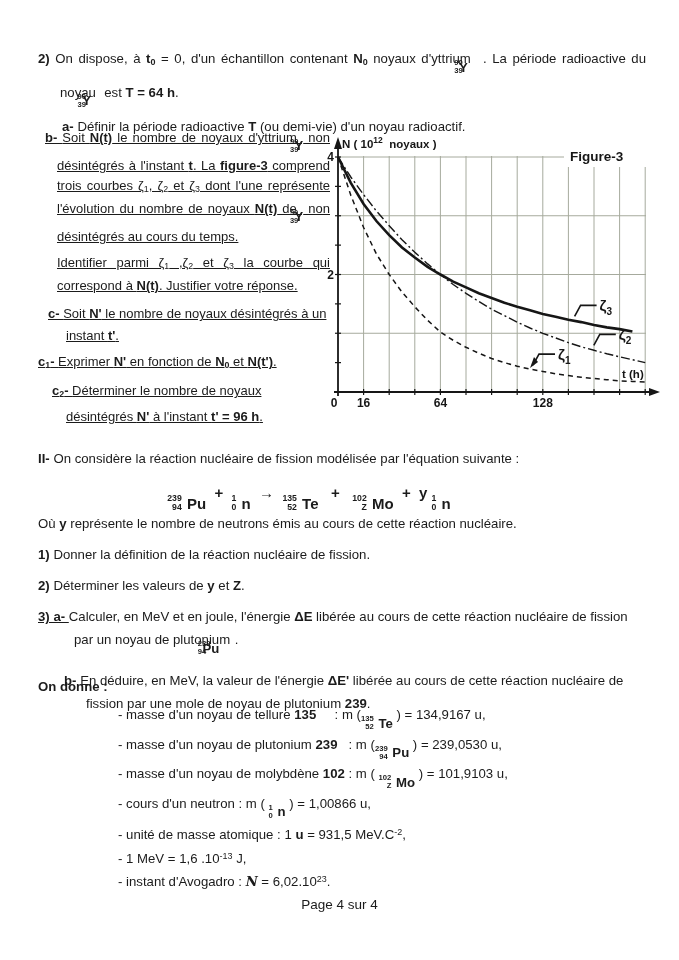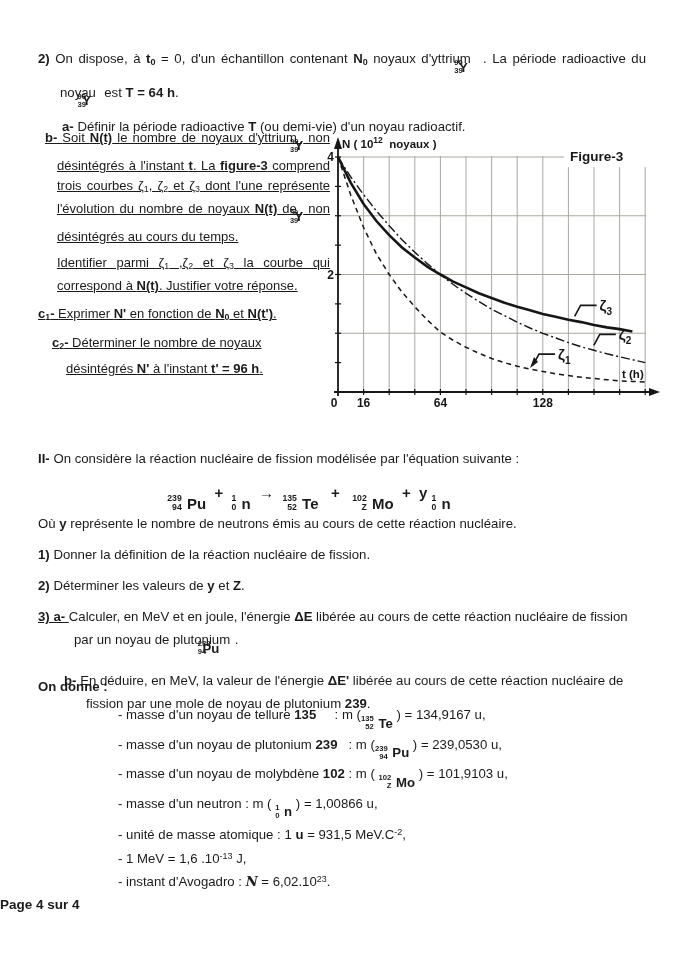--- a/index.html
+++ b/index.html
@@ -38,22 +38,22 @@
   .whereY{}
   .q{margin-top:8px;}
   .hang36{padding-left:36px;text-indent:-36px;}
   .q3b{margin-left:26px;padding-left:22px;text-indent:-22px;margin-top:9px;}
 
   #given{position:absolute;left:38px;top:676px;width:612px;}
   #given .para{line-height:21px;}
   .given-item{margin-left:80px;}
   .given-item:first-child{margin-top:7px;}
 
-  #footer{position:absolute;top:897px;left:0;right:0;text-align:left;
-          font-weight:700;font-size:13.5px;}
+  #footer{position:absolute;top:897px;left:0;right:0;text-align:center;
+          font-weight:400;font-size:13.5px;}
 </style>
 </head>
 <body>
 
 <div class="page">
 
   <div id="sec-q2">
     <div class="para q2intro just"><span style="font-weight: 700;">2) </span><span>On dispose, à </span><span style="font-weight: 700;">t</span><sub style="font-weight: 700;">0</sub><span> = 0, d'un échantillon contenant </span><span style="font-weight: 700;">N</span><sub style="font-weight: 700;">0</sub><span> noyaux d'yttrium </span><span class="nuc">
           <span class="stack">
             <span>90</span>
@@ -78,20 +78,21 @@
           </span>
           <span class="sym">&nbsp;Y</span>
         </span><span> non désintégrés à l'instant </span><span style="font-weight: 700;">t</span><span>. La </span><span style="font-weight: 700;">figure-3</span><span> comprend trois courbes ζ</span><sub>1</sub><span>, ζ</span><sub>2</sub><span> et ζ</span><sub>3</sub><span> dont l'une représente l'évolution du nombre de noyaux </span><span style="font-weight: 700;">N(t)</span><span> de </span><span class="nuc">
           <span class="stack">
             <span>90</span>
             <span>39</span>
           </span>
           <span class="sym">&nbsp;Y</span>
         </span><span> non désintégrés au cours du temps.</span></div>
     <div class="para identify just"><span>Identifier parmi ζ</span><sub>1</sub><span> ,ζ</span><sub>2</sub><span> et ζ</span><sub>3</sub><span> la courbe qui correspond à </span><span style="font-weight: 700;">N(t)</span><span>. Justifier votre réponse.</span></div>
+    <div class="para hangc"><span style="font-weight: 700;">c- </span><span>Soit </span><span style="font-weight: 700;">N'</span><span> le nombre de noyaux désintégrés à un instant </span><span style="font-weight: 700;">t'</span><span>.</span></div>
     <div class="para c1"><span style="font-weight: 700;">c</span><sub style="font-weight: 700;">1</sub><span style="font-weight: 700;">- </span><span>Exprimer </span><span style="font-weight: 700;">N'</span><span> en fonction de </span><span style="font-weight: 700;">N</span><sub style="font-weight: 700;">0</sub><span> et </span><span style="font-weight: 700;">N(t')</span><span>.</span></div>
     <div class="para hangc2"><span style="font-weight: 700;">c</span><sub style="font-weight: 700;">2</sub><span style="font-weight: 700;">- </span><span>Déterminer le nombre de noyaux désintégrés </span><span style="font-weight: 700;">N'</span><span> à l'instant </span><span style="font-weight: 700;">t' = 96 h</span><span>.</span></div>
   </div>
 
   <div id="figure"><svg width="352" height="292" viewBox="0 0 352 292">
         <g stroke="#a6aa9d" stroke-width="1">
           <line x1="43.6" y1="28" x2="43.6" y2="264"></line>
           <line x1="69.2" y1="28" x2="69.2" y2="264"></line>
           <line x1="94.80000000000001" y1="28" x2="94.80000000000001" y2="264"></line>
           <line x1="120.4" y1="28" x2="120.4" y2="264"></line>
@@ -221,21 +222,21 @@
             </span>
             <span class="sym">&nbsp;Pu</span>
           </span><span> ) = 239,0530 u,</span></div>
         <div class="para given-item"><span>- masse d'un noyau de molybdène </span><span style="font-weight: 700;">102</span><span> : m ( </span><span class="nuc">
             <span class="stack">
               <span>102</span>
               <span>Z</span>
             </span>
             <span class="sym">&nbsp;Mo</span>
           </span><span> ) = 101,9103 u,</span></div>
-        <div class="para given-item"><span>- masse d'un neutron : m ( </span><span class="nuc">
+        <div class="para given-item"><span>- cours d'un neutron : m ( </span><span class="nuc">
             <span class="stack">
               <span>1</span>
               <span>0</span>
             </span>
             <span class="sym">&nbsp;n</span>
           </span><span> ) = 1,00866 u,</span></div>
         <div class="para given-item"><span>- unité de masse atomique : 1 </span><span style="font-weight: 700;">u</span><span> = 931,5 MeV.C</span><sup>-2</sup><span>,</span></div>
         <div class="para given-item"><span>- 1 MeV = 1,6 .10</span><sup>-13</sup><span> J,</span></div>
         <div class="para given-item"><span>- instant d'Avogadro : </span><span class="scriptN">N</span><span> = 6,02.10</span><sup>23</sup><span>.</span></div>
       </div>

